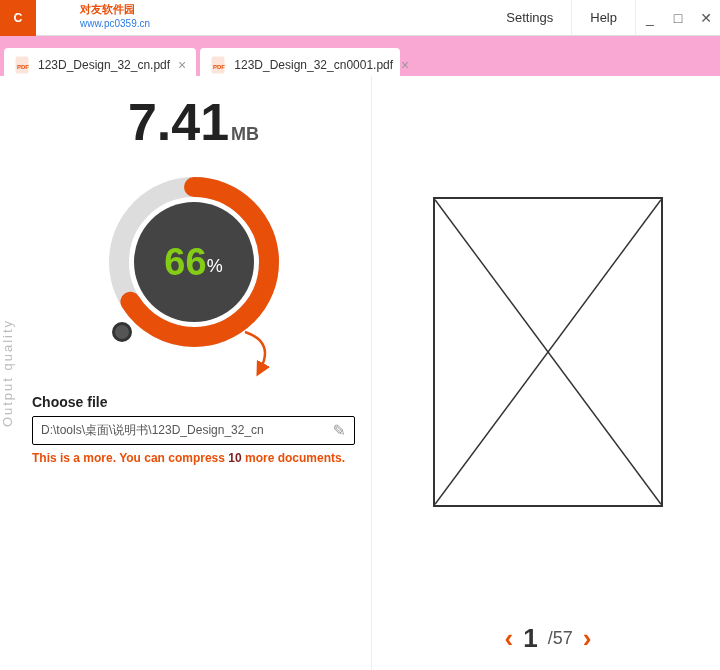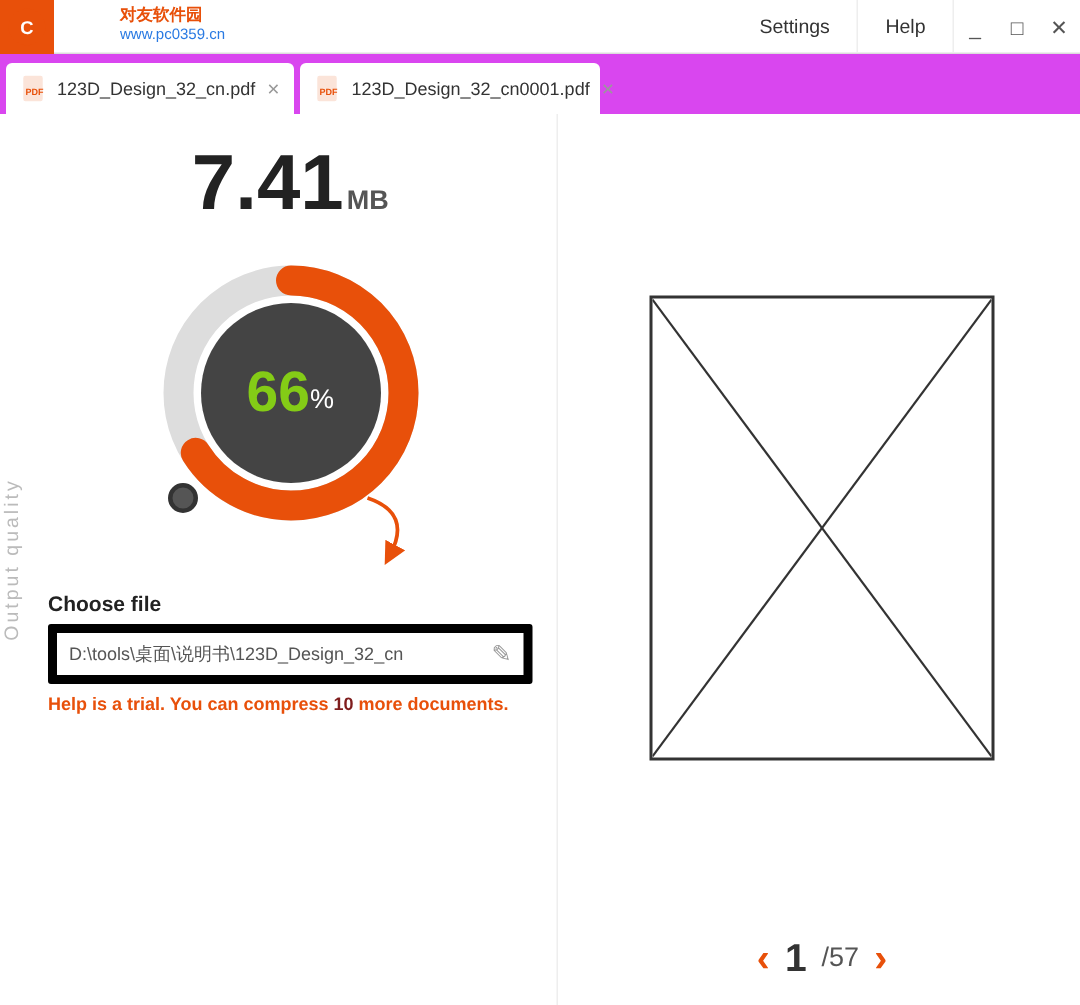--- a/index.html
+++ b/index.html
@@ -75,24 +75,23 @@
       font-size: 14px;
       color: #555;
       cursor: pointer;
       border: none;
       background: transparent;
     }
 
     
     .tab-bar {
       display: flex;
-      background: #d946ef;
+      background: #f9a8d4;
       height: 40px;
-      align-items: flex-end;
-      padding: 0 4px;
+      padding: 12px 4px;
     }
     .tab {
       display: flex;
       align-items: center;
       background: #fff;
       height: 34px;
       border-radius: 4px 4px 0 0;
       padding: 0 10px;
       margin-right: 4px;
       font-size: 12px;
@@ -235,21 +234,21 @@
     }
     .choose-file-label {
       font-size: 14px;
       font-weight: bold;
       color: #222;
       margin-bottom: 6px;
     }
     .file-input-row {
       display: flex;
       align-items: center;
-      border: 6px solid #000000;
+      border: 1px solid #000000;
       border-radius: 2px;
       padding: 4px 8px;
       background: #fff;
       margin-bottom: 6px;
     }
     .file-input-text {
       flex: 1;
       font-size: 12px;
       color: #555;
       overflow: hidden;
@@ -422,21 +421,21 @@
       </svg>
     </div>
 
     <div class="choose-file-section">
       <div class="choose-file-label">Choose file</div>
       <div class="file-input-row">
         <span class="file-input-text">D:\tools\桌面\说明书\123D_Design_32_cn</span>
         <span class="file-edit-icon">✎</span>
       </div>
       <div class="trial-text">
-        <span>Help is a trial. You can compress </span><span style="color:#7f1d1d; font-weight:bold;">10</span><span> more documents.</span>
+        <span>This is a more. You can compress </span><span style="color:#7f1d1d; font-weight:bold;">10</span><span> more documents.</span>
       </div>
     </div>
 
   </div>
 
   <div class="right-panel">
     <div class="preview-area">
       <div class="preview-placeholder">
 
         <svg viewBox="0 0 230 310" xmlns="http://www.w3.org/2000/svg">

